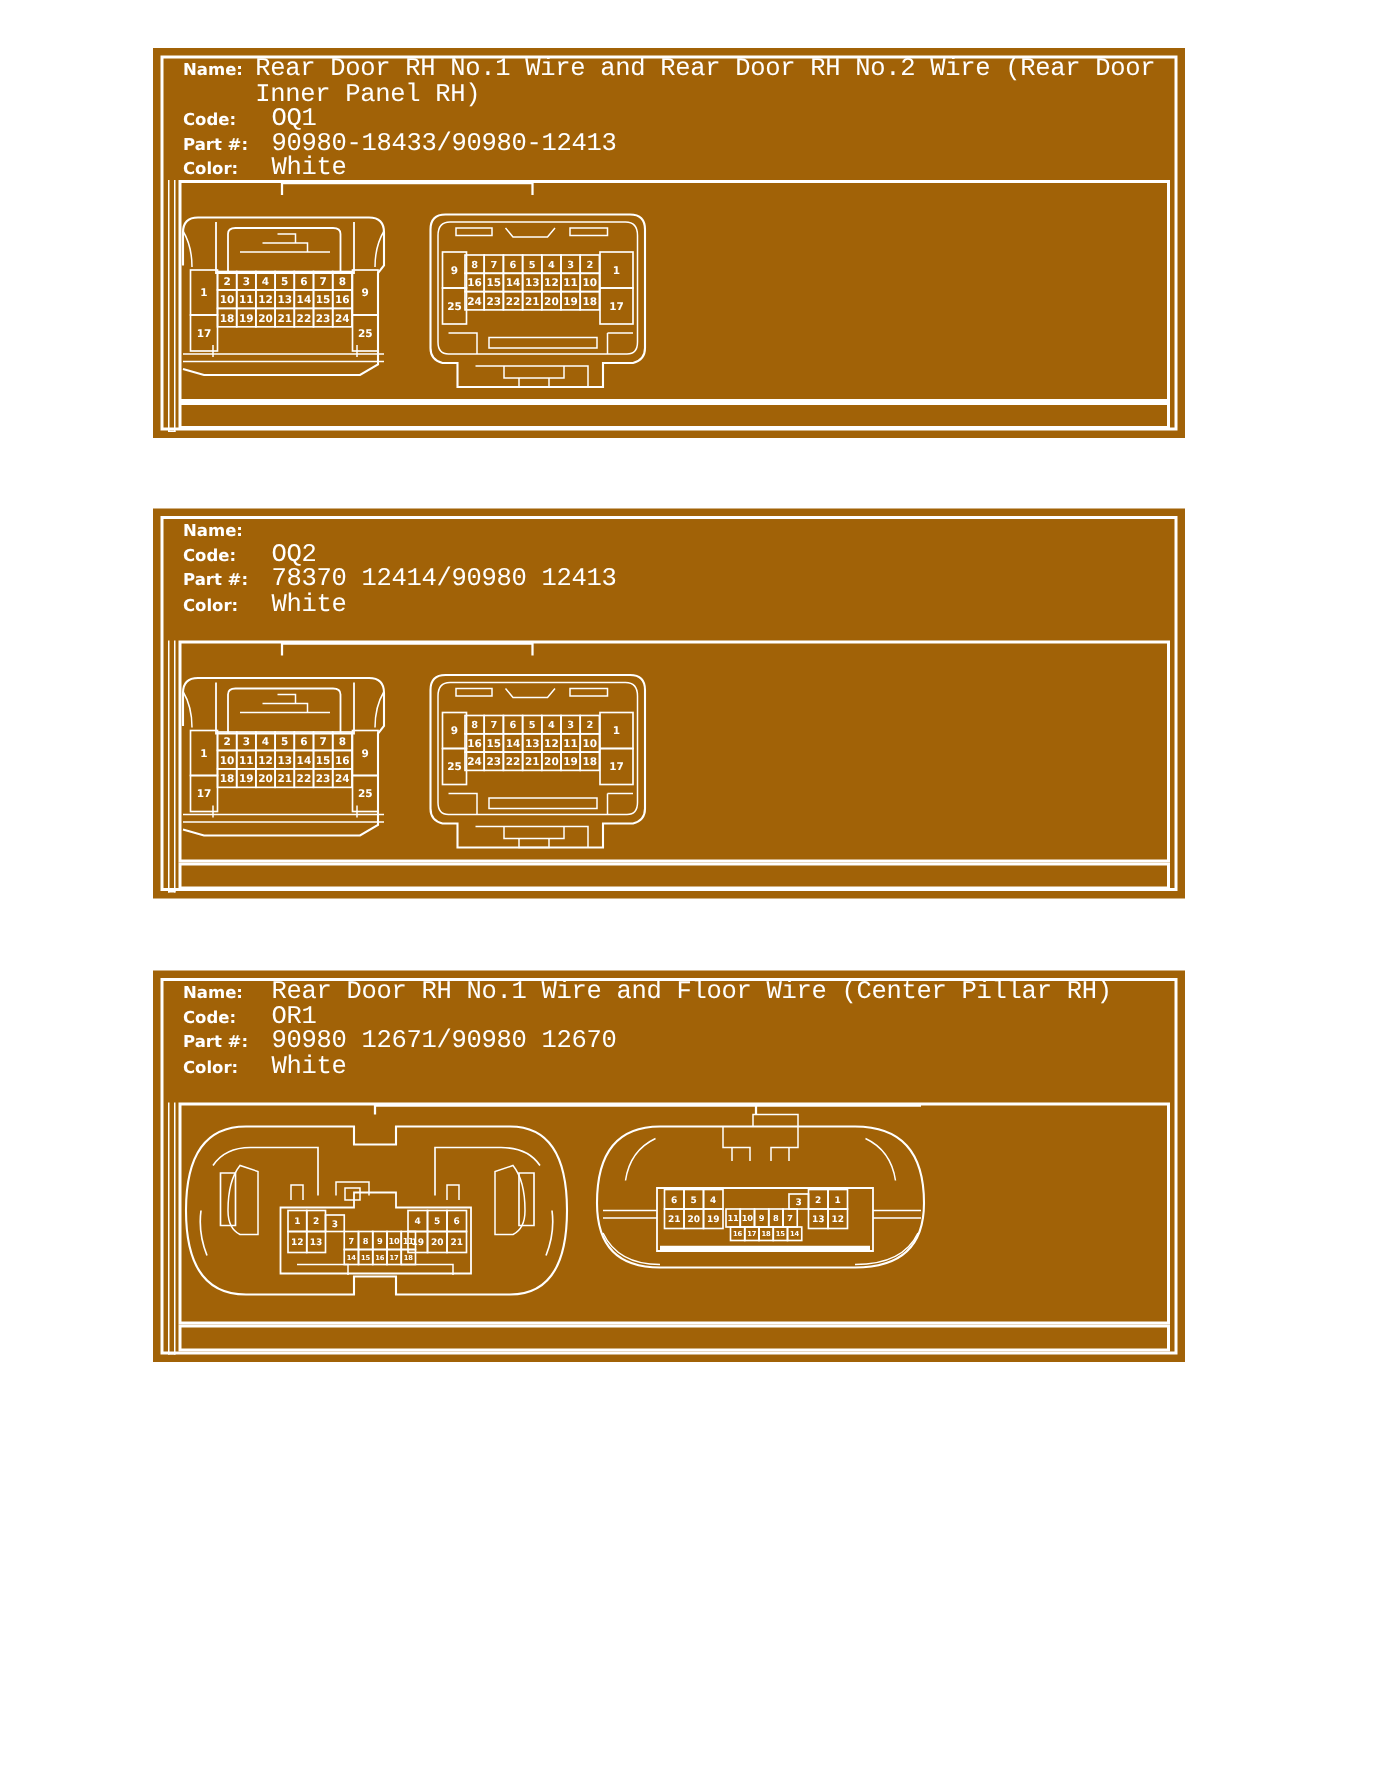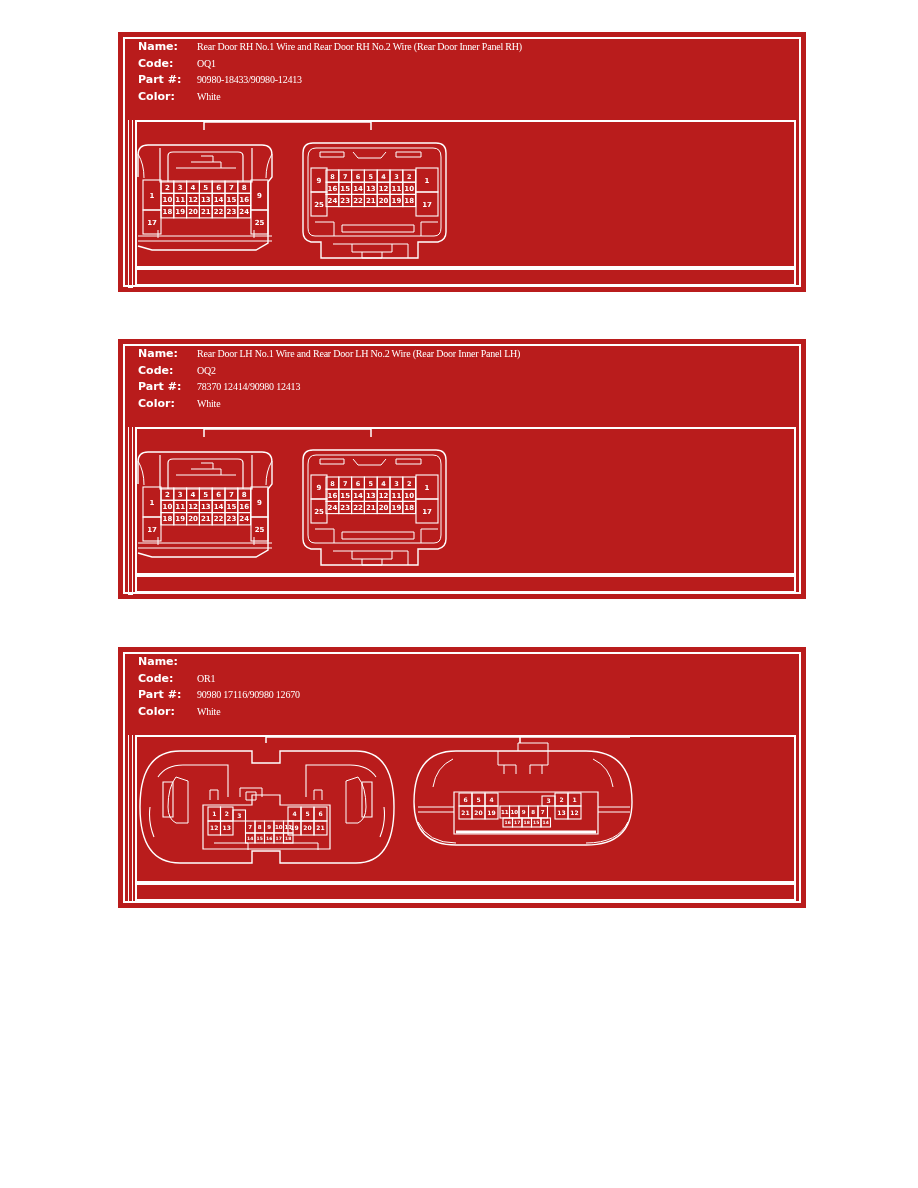--- a/index.html
+++ b/index.html
@@ -1,24 +1,24 @@
 <!DOCTYPE html>
 <html><head>
 <meta charset="utf-8">
 <style>
   html, body { margin:0; padding:0; background:#ffffff; }
   body { width:918px; height:1188px; position:relative; overflow:hidden;
          font-family:"DejaVu Sans", sans-serif; }
-  .block { position:absolute; left:118px; width:688px; background:#b91c1c; }
+  .block { position:absolute; left:102px; width:688px; background:#a16207; }
   .outer-frame { position:absolute; left:5px; top:5px; right:5px; bottom:5px;
                  border:2px solid #fff; box-sizing:border-box; }
   .info { position:absolute; left:20px; top:7px; color:#fff; font-size:11.5px; line-height:16.5px; }
   .info .row { display:flex; }
   .info .lbl { width:59px; font-weight:bold; font-size:11px; }
-  .info .val { font-family:Liberation Serif, serif; font-size:10px; letter-spacing:-0.2px; }
+  .info .val { font-family:Liberation Mono, monospace; font-size:17px; letter-spacing:-0.2px; }
   .diagram-frame { position:absolute; left:17px; right:10px; border:2px solid #fff; box-sizing:border-box; }
   .left-strip { position:absolute; left:10px; width:5px; border:1px solid #fff; border-top:none; box-sizing:border-box; }
   .footer-bar { position:absolute; left:17px; right:10px; height:18px; border:2px solid #fff; box-sizing:border-box; }
   svg text { font-family:"DejaVu Sans", sans-serif; font-weight:bold; fill:#fff; }
 </style>
 </head>
 <body>
 
 <div class="block" style="top:32px;height:260px;">
   <div class="outer-frame"></div>
@@ -262,21 +262,20 @@
         <path d="M197 190 H216 V204 M303 190 H320 M303 190 V204 M224 193 H296 V200 H224 Z" fill="none" stroke="#fff" stroke-width="1"></path>
       </g>
     </svg>
 </div>
 
 <div class="block" style="top:339px;height:260px;">
   <div class="outer-frame"></div>
   <div class="info">
     <div class="row">
         <span class="lbl">Name:</span>
-        <span class="val">Rear Door LH No.1 Wire and Rear Door LH No.2 Wire (Rear Door Inner Panel LH)</span>
       </div>
     <div class="row">
         <span class="lbl">Code:</span>
         <span class="val">OQ2</span>
       </div>
     <div class="row">
         <span class="lbl">Part #:</span>
         <span class="val">78370 12414/90980 12413</span>
       </div>
     <div class="row">
@@ -506,28 +505,29 @@
         <path d="M197 190 H216 V204 M303 190 H320 M303 190 V204 M224 193 H296 V200 H224 Z" fill="none" stroke="#fff" stroke-width="1"></path>
       </g>
     </svg>
 </div>
 
 <div class="block" style="top:647px;height:261px;">
   <div class="outer-frame"></div>
   <div class="info">
     <div class="row">
         <span class="lbl">Name:</span>
+        <span class="val">Rear Door RH No.1 Wire and Floor Wire (Center Pillar RH)</span>
       </div>
     <div class="row">
         <span class="lbl">Code:</span>
         <span class="val">OR1</span>
       </div>
     <div class="row">
         <span class="lbl">Part #:</span>
-        <span class="val">90980 17116/90980 12670</span>
+        <span class="val">90980 12671/90980 12670</span>
       </div>
     <div class="row">
         <span class="lbl">Color:</span>
         <span class="val">White</span>
       </div>
   </div>
   <div class="diagram-frame" style="top:88px;height:148px;"></div>
   <div class="left-strip" style="top:88px;height:168px;"></div>
   <div class="footer-bar" style="top:236px;"></div>
   <svg style="position:absolute;left:0;top:0;" width="688" height="261" class="conn-svg">

